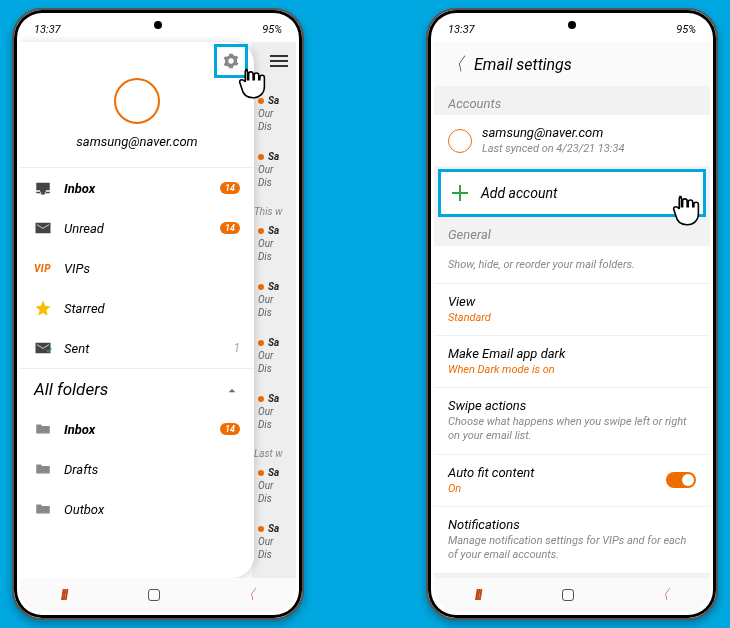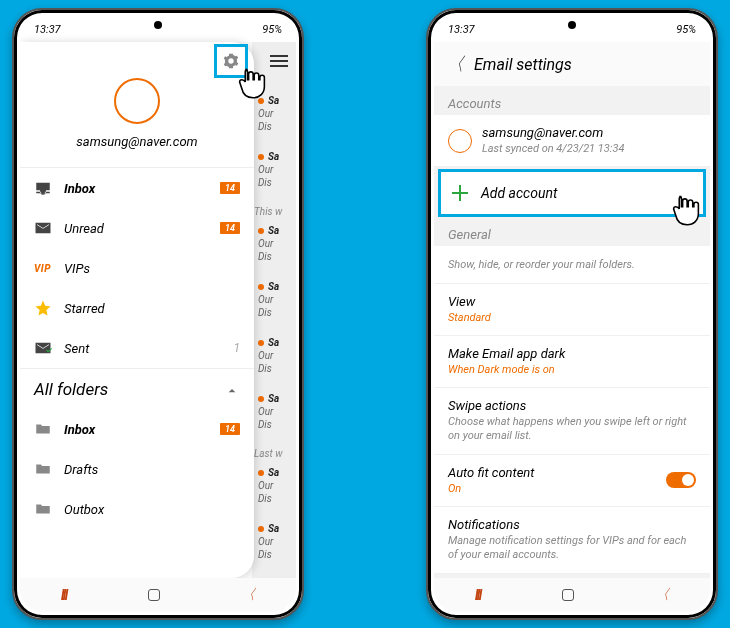--- a/index.html
+++ b/index.html
@@ -143,21 +143,21 @@
     font-size: 13px;
     position: relative;
     min-height: 40px;
   }
   .folder.bold { font-weight: 700; }
   .folder .fi { width: 22px; display:flex; align-items:center; color:#555; }
   .folder .label { flex: 1; margin-left: 8px; }
   .badge {
     background: #ef6c00; color: #fff;
     font-size: 9px; font-weight: 600;
-    border-radius: 1px; padding: 1px 5px;
+    border-radius: 6px; padding: 1px 5px;
   }
   .count { color: #aaa; font-size: 12px; }
   .section-h {
     padding: 10px 14px; font-size: 17px;
     display:flex; align-items:flex-end; justify-content:space-between;
   }
   .section-h svg { width: 16px; height: 16px; color:#666; }
   .vip-icon { color:#ef6c00; font-weight:800; font-size:10px; letter-spacing:0.5px; }
 
   

